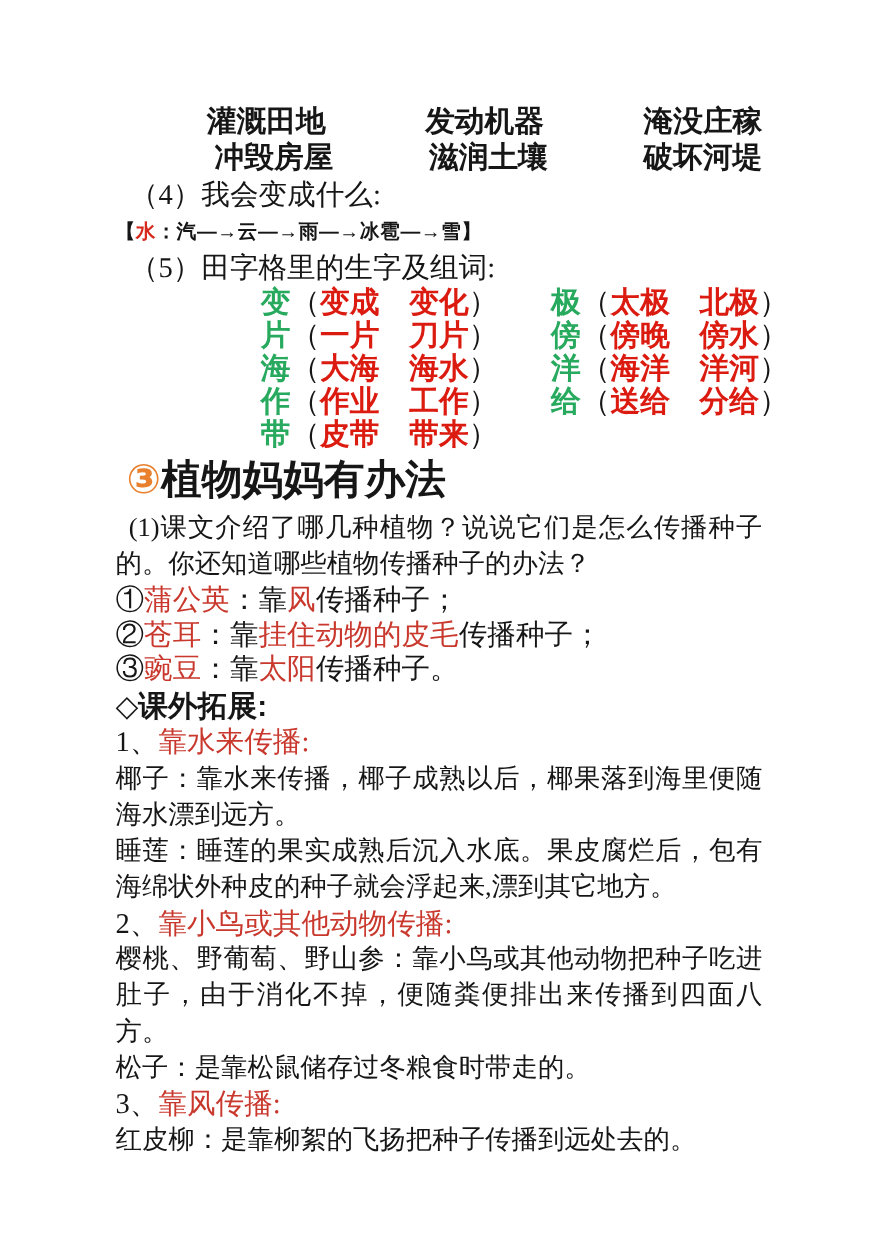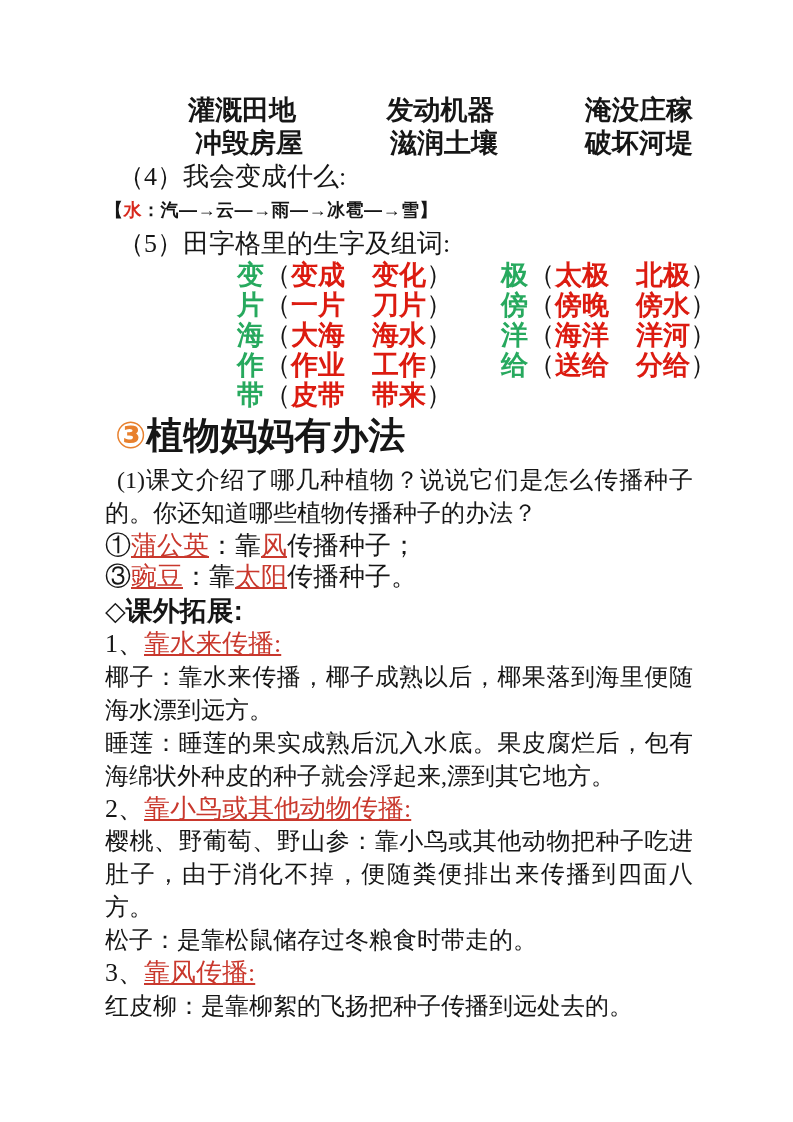--- a/index.html
+++ b/index.html
@@ -39,21 +39,21 @@
 
   
   .sec-title { font-size: 37px; line-height: 36px; margin: 8px 0 10px 10px; }
   .orange-num { color: #e8802e; }
 
   
   .para { font-size: 24px; line-height: 33px; text-align: justify; margin: 0; }
   .q1-para { text-indent: 12px; }
 
   .item-line { font-size: 26px; line-height: 31px; }
-  .red-body { color: #c9382d; text-decoration: underline; }
+  .red-body { color: #c9382d; }
 
   
   .ext-title { font-size: 27px; line-height: 34px; margin-top: 2px; }
 
   .group-header { font-size: 26px; line-height: 32.5px; }
 </style>
 </head>
 <body>
 
 <div class="page">
@@ -101,20 +101,23 @@
   <div class="sec-title sans-bold">
     <span class="orange-num">③</span><span>植物妈妈有办法</span>
   </div>
 
   <p class="para q1-para">(1)课文介绍了哪几种植物？说说它们是怎么传播种子的。你还知道哪些植物传播种子的办法？</p>
 
   <div class="item-line">
     <span>①</span><span class="red-body">蒲公英</span><span>：靠</span><span class="red-body">风</span><span>传播种子；</span>
   </div>
   <div class="item-line">
+    <span>②</span><span class="red-body">苍耳</span><span>：靠</span><span class="red-body">挂住动物的皮毛</span><span>传播种子；</span>
+  </div>
+  <div class="item-line">
     <span>③</span><span class="red-body">豌豆</span><span>：靠</span><span class="red-body">太阳</span><span>传播种子。</span>
   </div>
 
   <div class="ext-title sans-bold">◇课外拓展:</div>
 
   <div class="group-header">
     <span>1、</span><span class="red-body">靠水来传播:</span>
   </div>
   <p class="para">椰子：靠水来传播，椰子成熟以后，椰果落到海里便随海水漂到远方。</p>
   <p class="para">睡莲：睡莲的果实成熟后沉入水底。果皮腐烂后，包有海绵状外种皮的种子就会浮起来,漂到其它地方。</p>

